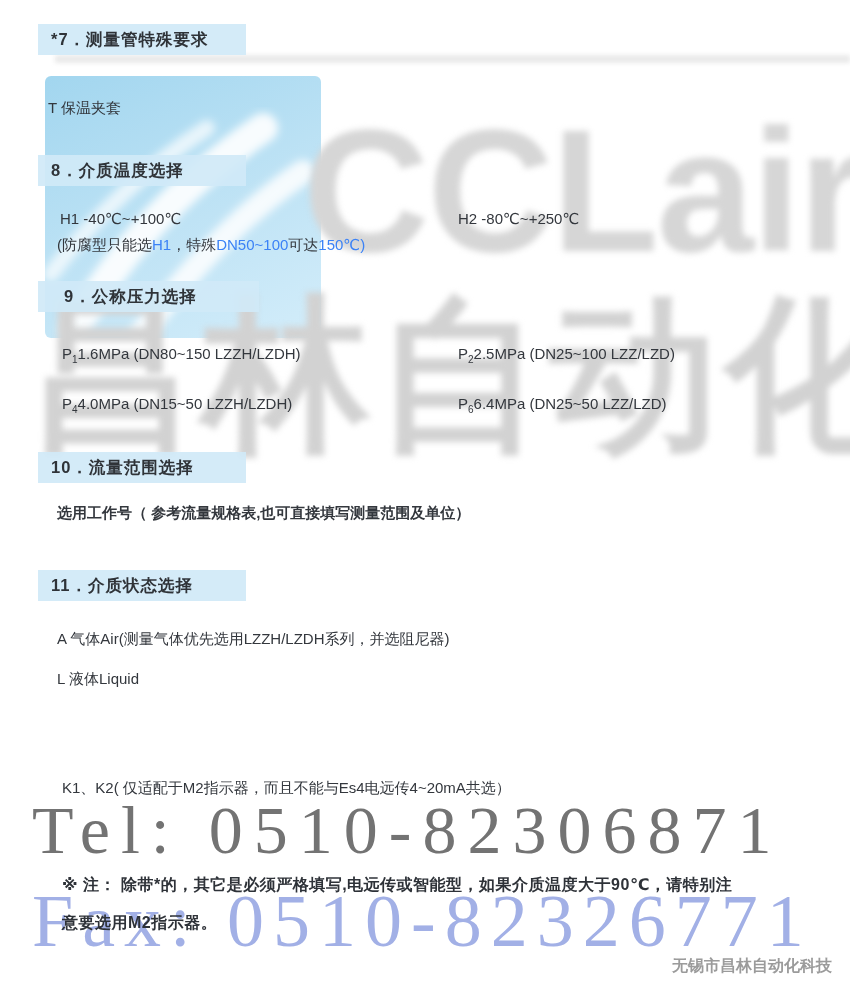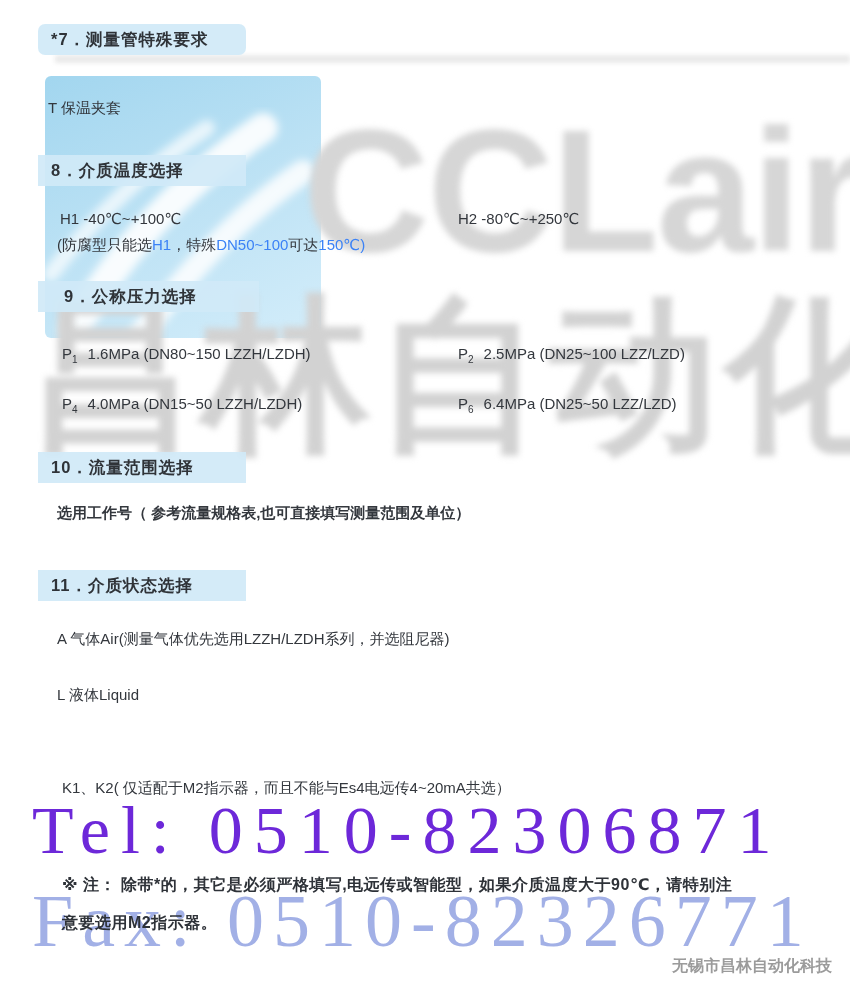--- a/index.html
+++ b/index.html
@@ -19,57 +19,57 @@
   #wm-brand{
     left:303px;top:103px;font-weight:bold;font-size:175px;line-height:1;
     color:#d6d6d6;filter:blur(3px);white-space:nowrap;letter-spacing:-2px;
   }
   #wm-brand-cn{
     left:28px;top:291px;font-weight:bold;font-size:168px;line-height:1;
     color:#d2d2d2;filter:blur(3px);white-space:nowrap;letter-spacing:6px;
   }
   #wm-tel{
     left:32px;top:796px;font-family:"Liberation Serif","DejaVu Serif",serif;
-    font-size:68px;line-height:1;color:#6d28d9;white-space:nowrap;letter-spacing:11px;
+    font-size:68px;line-height:1;color:#737373;white-space:nowrap;letter-spacing:11px;
   }
   #wm-fax{
     left:32px;top:884px;font-family:"Liberation Serif","DejaVu Serif",serif;
     font-size:74px;line-height:1;color:#a2b0e6;white-space:nowrap;letter-spacing:9px;
   }
   
   .content{position:absolute;z-index:3;}
   .section-header{
     background:rgba(208,233,247,0.92);
     width:195px;height:31px;display:flex;align-items:center;padding-left:13px;
     font-size:16.5px;font-weight:bold;color:#2f3338;letter-spacing:1px;white-space:nowrap;
   }
   .body-text{font-size:15px;line-height:1.2;white-space:nowrap;color:#33373d;}
   .hl{color:#3b82f6;}
   .pcode{font-weight:normal;}
   .pcode sub{font-size:10px;}
-  .pline .ptext{margin-left:10px;}
+  .pline .ptext{}
   .note-line{font-size:16px;font-weight:bold;color:#2e3238;letter-spacing:0.5px;white-space:nowrap;}
   #footer-company{right:18px;top:956px;font-size:16px;font-weight:bold;color:#9b9b9b;white-space:nowrap;}
   
-  #h7{left:38px;top:24px;border-radius:7px;}
+  #h7{left:38px;top:24px;}
   #item-t{left:48px;top:79px;margin-top:20px;}
   #h8{left:38px;top:155px;}
   #item-h1{left:60px;top:210px;}
   #item-h1note{left:57px;top:236px;}
   #item-h2{left:458px;top:210px;}
   #h9{left:38px;top:281px;padding-left:26px;}
   #item-p1{left:62px;top:345px;}
   #item-p2{left:458px;top:345px;}
   #item-p4{left:62px;top:395px;}
   #item-p6{left:458px;top:395px;}
   #h10{left:38px;top:452px;}
   #item-flow{left:57px;top:504px;font-weight:bold;}
   #h11{left:38px;top:570px;}
   #item-air{left:57px;top:630px;}
-  #item-liquid{left:57px;top:670px;margin-top:16px;}
+  #item-liquid{left:57px;top:670px;}
   #h12{left:38px;top:722px;}
   #item-alarm{left:62px;top:779px;}
   #note-1{left:62px;top:875px;}
   #note-2{left:62px;top:913px;}
 </style>
 </head>
 <body>
 
 <div id="page">
 

